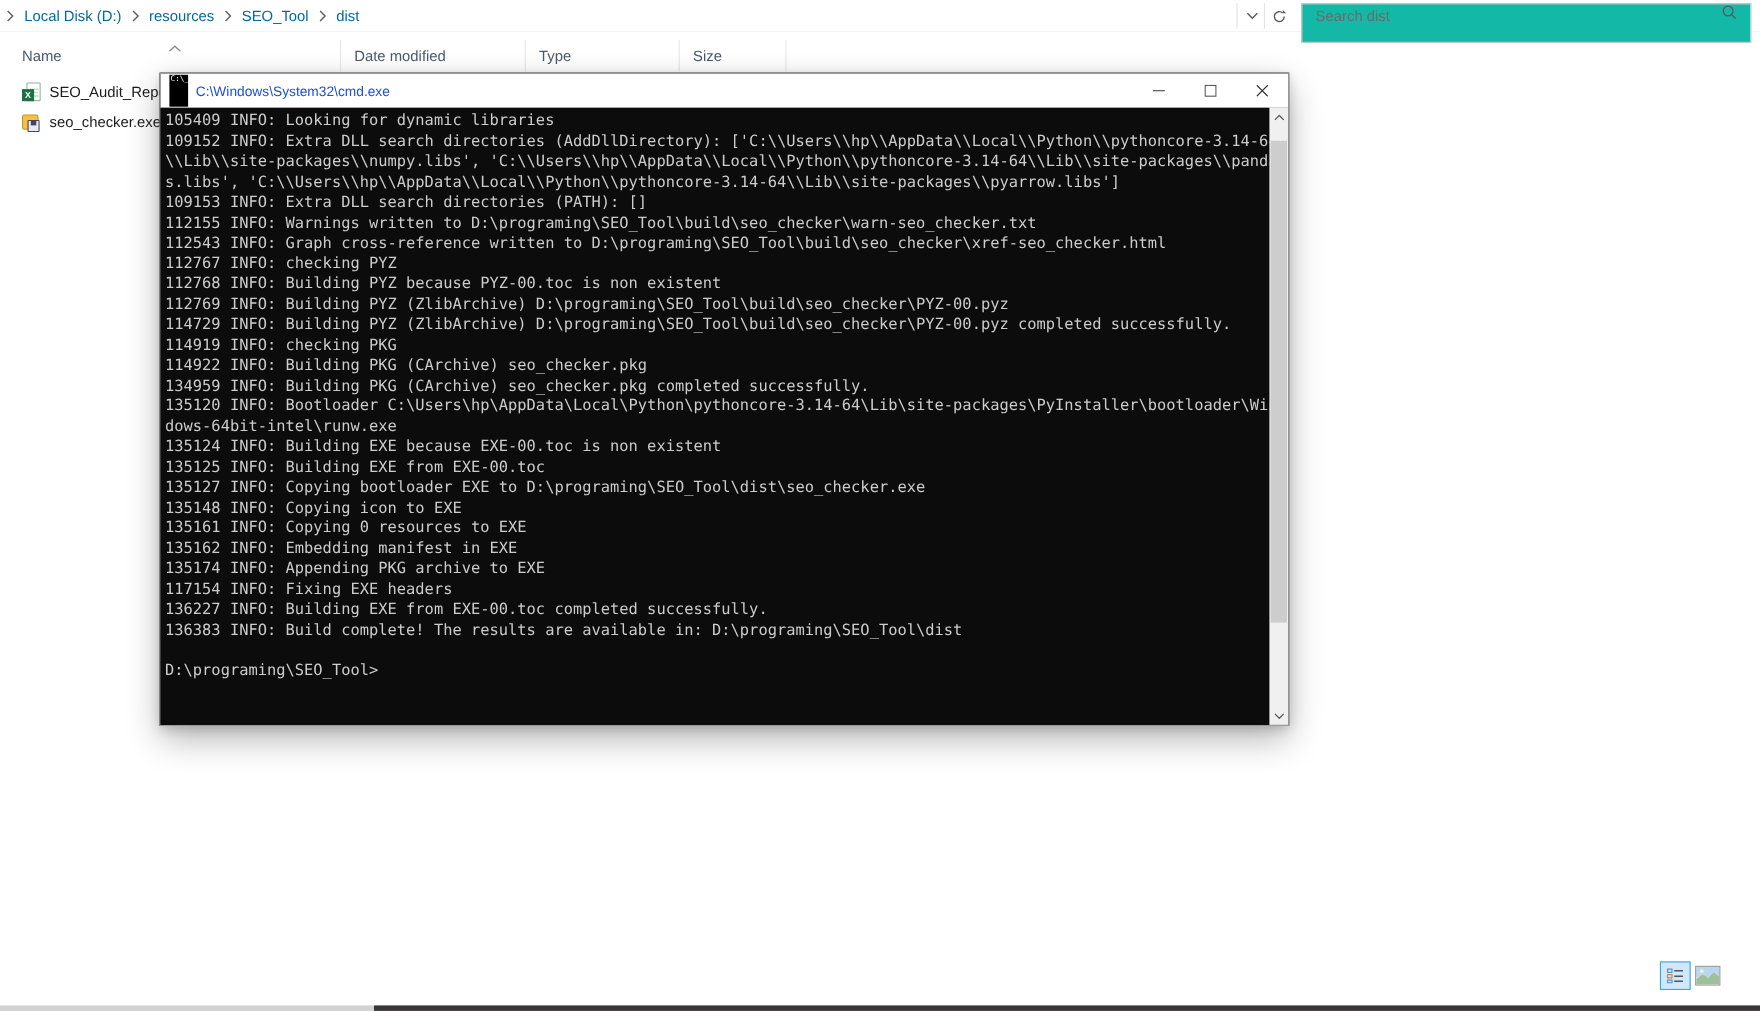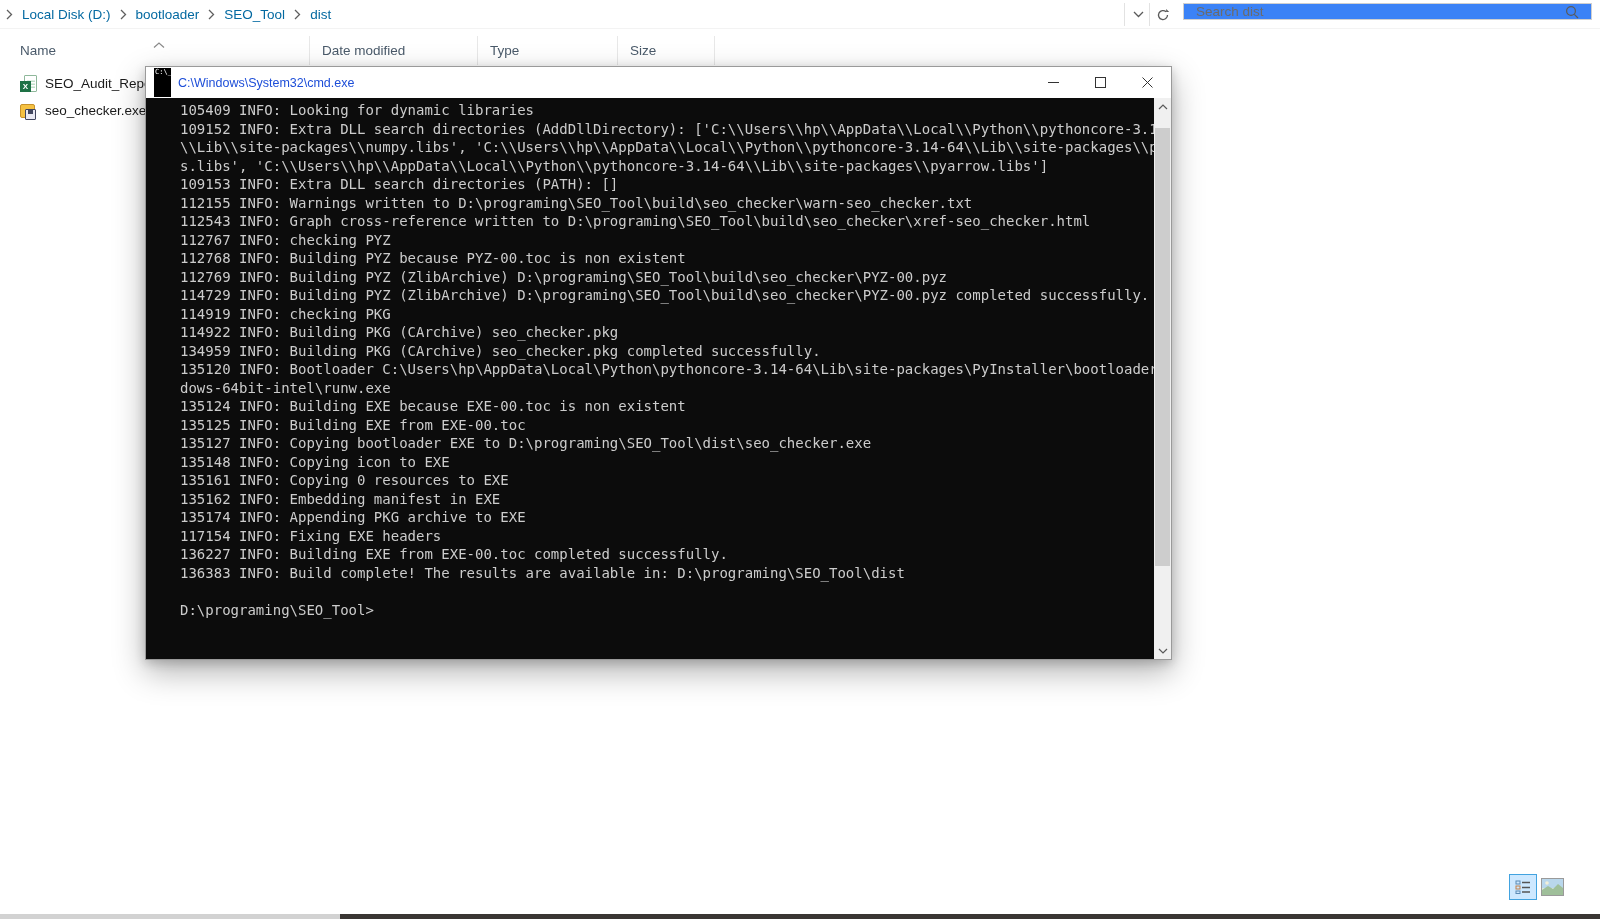--- a/index.html
+++ b/index.html
@@ -8,22 +8,22 @@
             font-family:"Liberation Sans", sans-serif; overflow:hidden; }
 
   
   .topbar { position:absolute; left:0; top:0; width:1600px; height:29px; background:#fff;
             border-bottom:1px solid #f3f3f3; }
   .breadcrumb { position:absolute; left:4px; top:0; height:29px; display:flex; align-items:center; }
   .crumb { font-size:13.5px; color:#0369a1; margin:0 7px; white-space:nowrap; cursor:default; }
   .chev { margin:0 2px; flex:0 0 auto; }
   .addr-sep { position:absolute; top:3px; height:23px; width:1px; background:#e2e2e2; }
   .icon-btn { position:absolute; top:0; height:29px; width:26px; display:flex; align-items:center; justify-content:center; }
-  .searchbox { position:absolute; left:1183px; top:3px; width:409px; height:17px; border:1px solid #cfcfcf;
-               background:#3b82f6; display:flex; align-items:center; }
+  .searchbox { position:absolute; left:1183px; top:3px; width:409px; height:36px; border:1px solid #cfcfcf;
+               background:#14b8a6; display:flex; }
   .searchbox input { border:none; outline:none; flex:1; height:20px; padding-left:12px;
                      font-family:"Liberation Sans", sans-serif; font-size:13.5px; color:#1a1a1a; background:transparent; }
   .searchbox input::placeholder { color:#6b6b6b; opacity:1; }
   .search-mag { margin-right:12px; flex:0 0 auto; }
 
   
   .headers { position:absolute; left:0; top:36px; height:29px; display:flex; }
   .col-header { position:relative; height:29px; display:flex; align-items:center; padding-left:12px;
                 border-right:1px solid #e8e8e8; font-size:13.5px; color:#4a5a6a; cursor:default; }
   .col-header:first-child { padding-left:20px; }
@@ -53,21 +53,21 @@
          border:1px solid #9a9a9a; background:#0c0c0c;
          box-shadow:0 12px 30px rgba(0,0,0,.30), 0 3px 10px rgba(0,0,0,.18); }
   .cmd-titlebar { position:absolute; left:0; top:0; right:0; height:31px; background:#ffffff;
                   display:flex; align-items:center; padding-left:8px; }
   .cmd-app-icon { width:17px; height:29px; background:#000; color:#fff; font-family:"DejaVu Sans Mono", monospace;
                   font-size:7px; line-height:8px; padding-left:1px; margin-right:7px; flex:0 0 auto; }
   .cmd-title { font-size:12.5px; color:#1d4ed8; white-space:nowrap; }
   .cmd-buttons { position:absolute; right:0; top:0; height:31px; display:flex; }
   .cmd-btn { width:47px; height:31px; display:flex; align-items:center; justify-content:center; }
   .cmd-body { position:absolute; left:0; top:31px; right:17px; bottom:0; background:#0c0c0c;
-              padding:3px 0 0 4px; overflow:hidden;margin-left:30px; }
+              padding:3px 0 0 4px; overflow:hidden; }
   .tline { font-family:"DejaVu Sans Mono", monospace; font-size:14px; line-height:18.5px;
            color:#cccccc; white-space:pre; }
   .cmd-scrollbar { position:absolute; top:31px; right:0; bottom:0; width:17px; background:#f0f0f0; }
   .sb-btn { position:absolute; left:0; width:17px; height:17px; display:flex; align-items:center; justify-content:center; }
   .sb-up { top:0; } .sb-down { bottom:0; }
   .sb-thumb { position:absolute; left:1px; right:1px; top:30px; height:438px; background:#cdcdcd; }
 
   
   .view-details { position:absolute; left:1509px; top:874px; width:28px; height:26px;
                   background:#cde8ff; border:1px solid #42a3e0; display:flex; align-items:center; justify-content:center; }
@@ -86,21 +86,21 @@
 
     <div class="topbar">
       <div class="breadcrumb">
           <svg class="chev" width="7" height="11" viewBox="0 0 7 11">
             <path d="M1 1l4.5 4.5L1 10" fill="none" stroke="#5f5f5f" stroke-width="1.3"></path>
           </svg>
           <span class="crumb">Local Disk (D:)</span>
           <svg class="chev" width="7" height="11" viewBox="0 0 7 11">
             <path d="M1 1l4.5 4.5L1 10" fill="none" stroke="#5f5f5f" stroke-width="1.3"></path>
           </svg>
-          <span class="crumb">bootloader</span>
+          <span class="crumb">resources</span>
           <svg class="chev" width="7" height="11" viewBox="0 0 7 11">
             <path d="M1 1l4.5 4.5L1 10" fill="none" stroke="#5f5f5f" stroke-width="1.3"></path>
           </svg>
           <span class="crumb">SEO_Tool</span>
           <svg class="chev" width="7" height="11" viewBox="0 0 7 11">
             <path d="M1 1l4.5 4.5L1 10" fill="none" stroke="#5f5f5f" stroke-width="1.3"></path>
           </svg>
           <span class="crumb">dist</span>
         </div>
 

